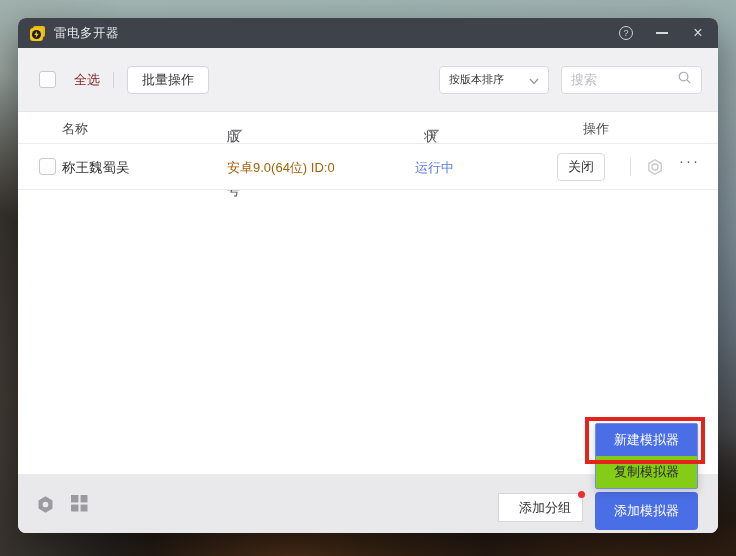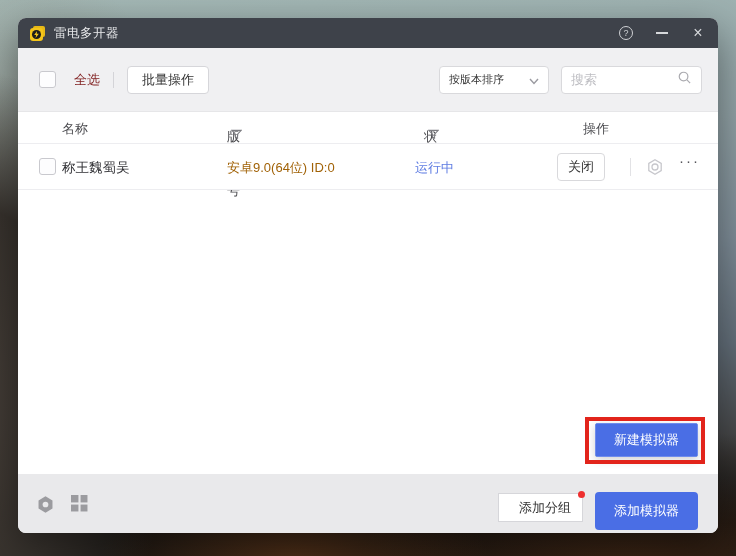--- a/index.html
+++ b/index.html
@@ -196,20 +196,21 @@
           <circle cx="9" cy="9" r="3" fill="none" stroke="#c7c7cc" stroke-width="1.3"></circle>
         </svg>
     </span>
     <span class="row-more">···</span>
   </div>
 
   <div class="list-empty"></div>
 
   <div class="popup-menu">
     <div class="popup-item hl">新建模拟器</div>
+    <div class="popup-item">复制模拟器</div>
   </div>
 
   <div class="bottombar">
     <span class="bb-gear">
       <svg width="19" height="19" viewBox="0 0 18 18">
           <polygon points="9,1.2 15.6,5.1 15.6,12.9 9,16.8 2.4,12.9 2.4,5.1" fill="#9b9b9f"></polygon>
           <circle cx="9" cy="9" r="2.7" fill="#e9e9eb"></circle>
         </svg>
     </span>
     <span class="bb-grid">

